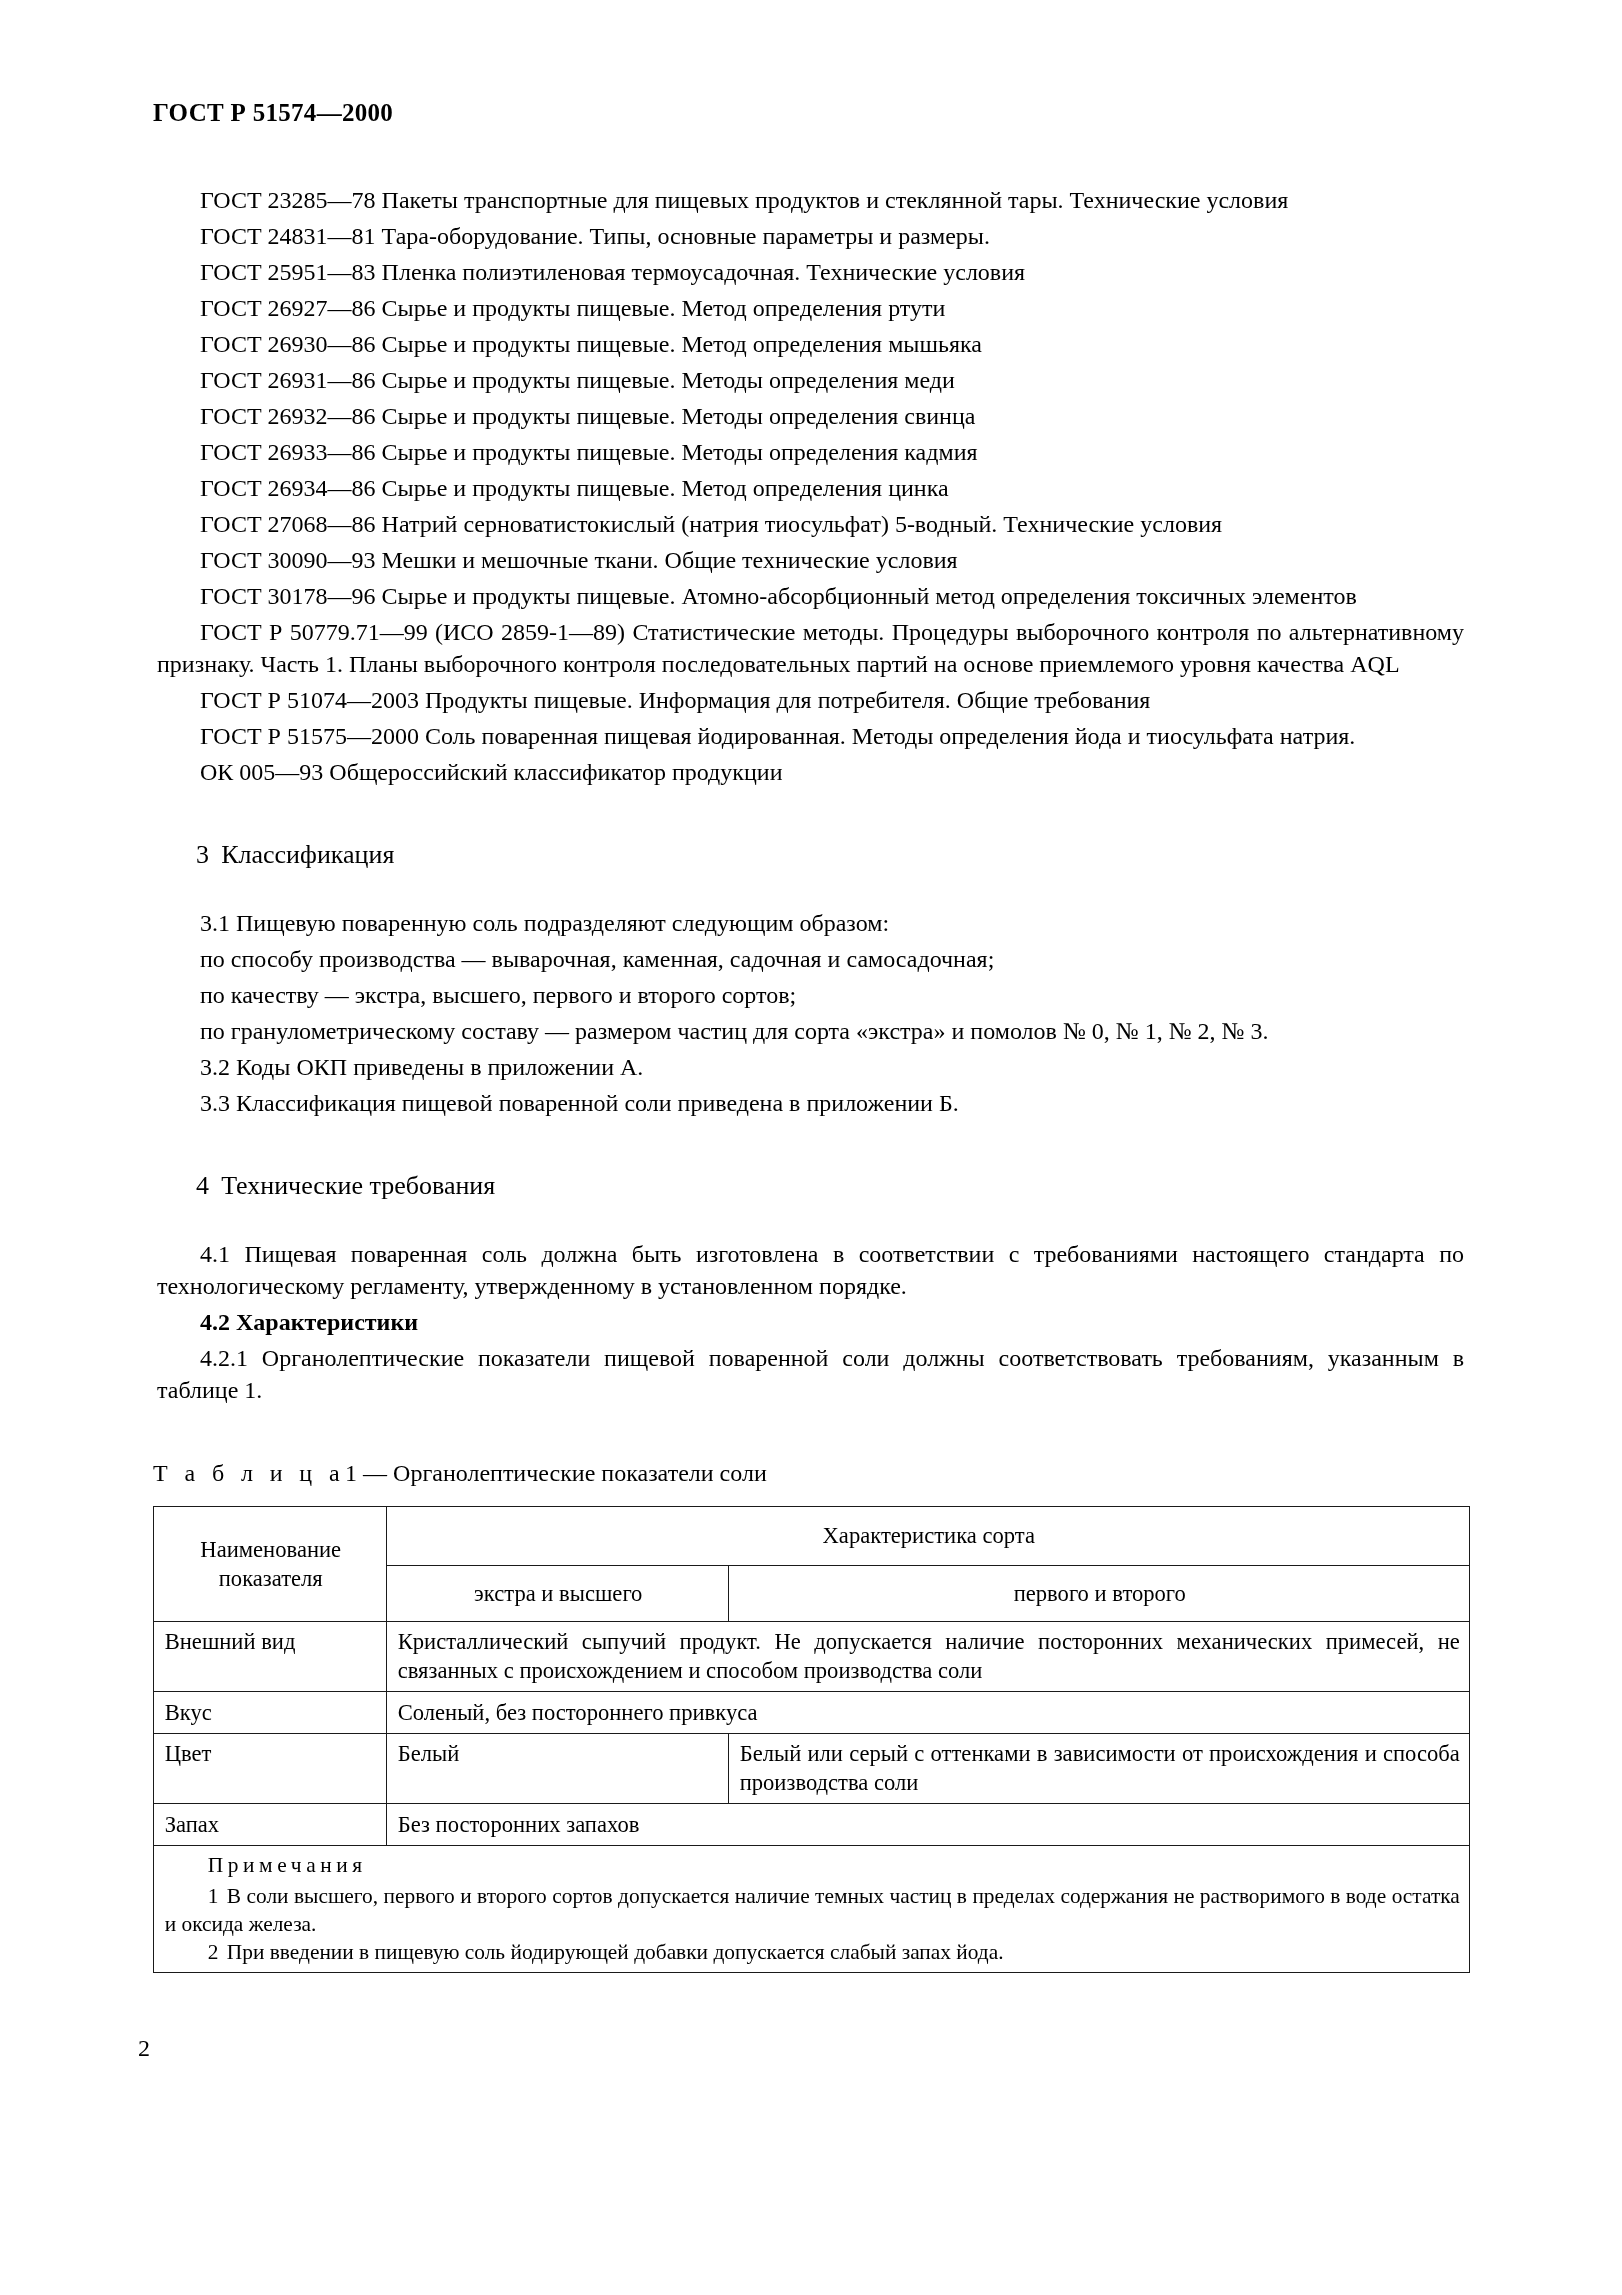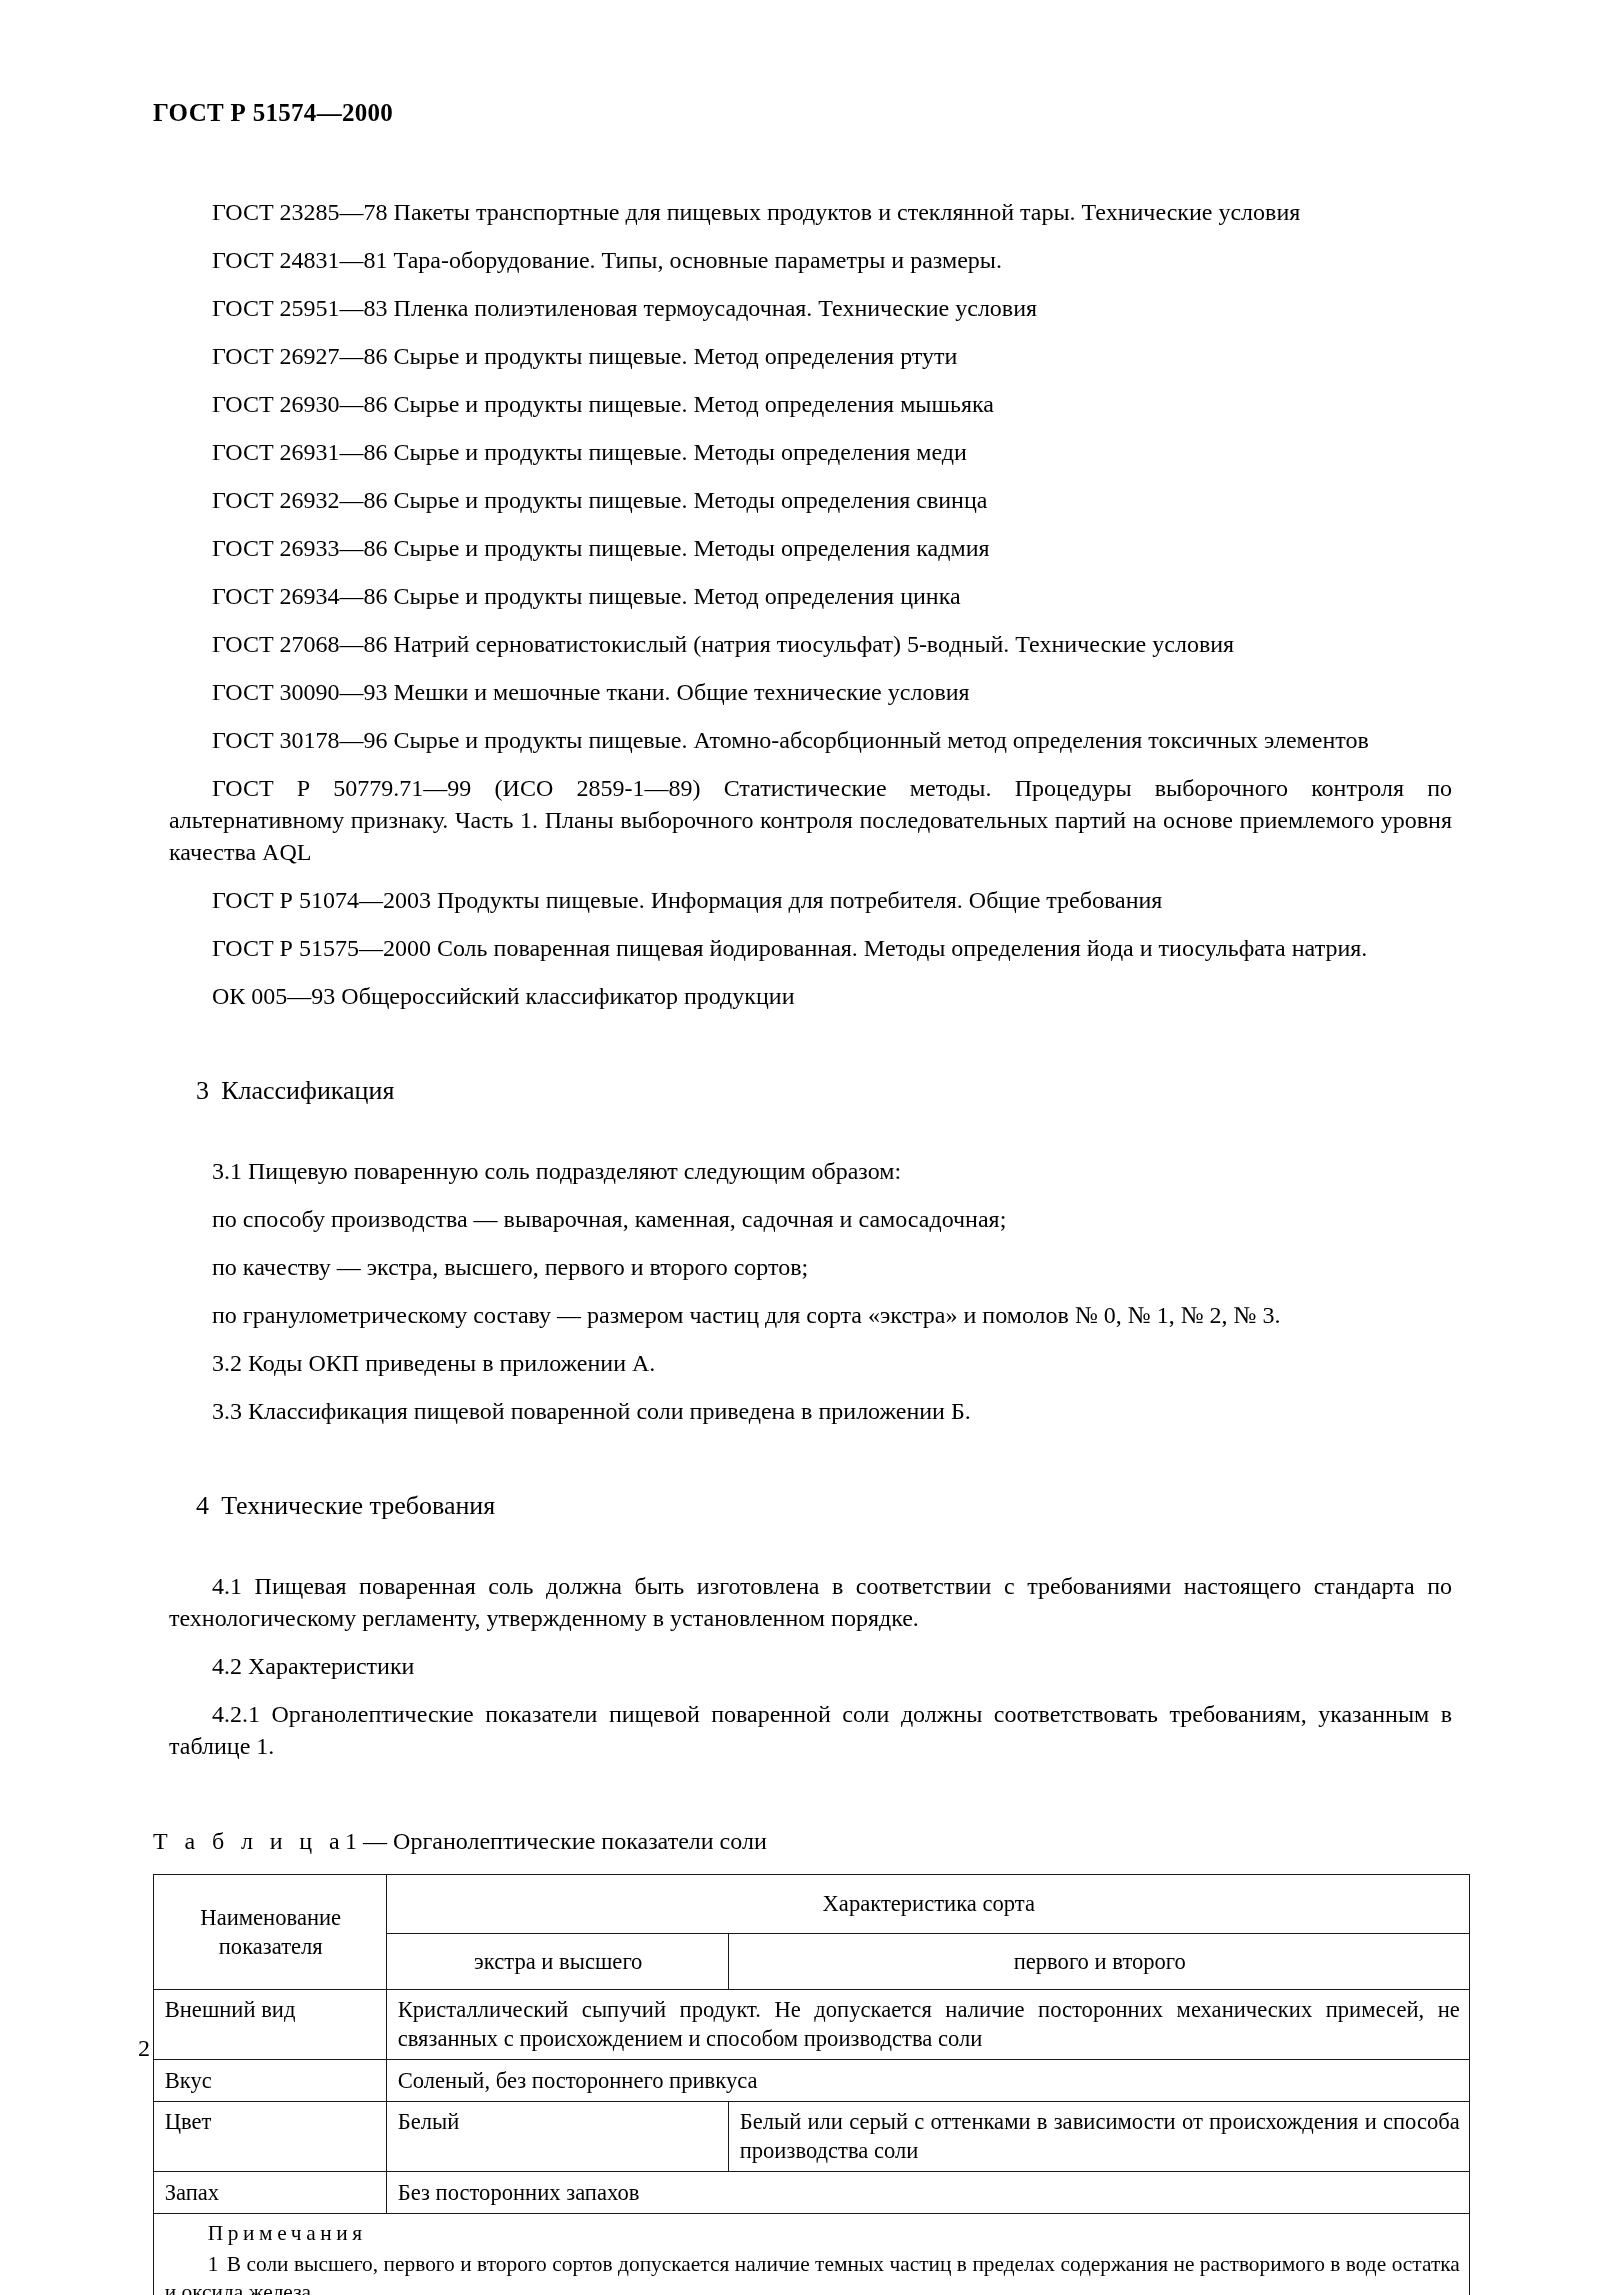--- a/index.html
+++ b/index.html
@@ -34,41 +34,41 @@
   
   .body-block {
     position: absolute;
     left: 153px;
     top: 180px;
     width: 1315px;
     font-size: 24px;
     line-height: 32px;
   }
   p.para {
-    margin: 16px;
+    margin: 4px;
     text-indent: 43px;
     text-align: justify;
     text-justify: inter-word;
   }
   p.para.nojust { text-align: left; }
 
   
   .sec-heading {
     margin: 0;
     font-size: 26px;
     font-weight: normal;
     text-indent: 43px;
   }
   .sec-heading .num { margin-right: 12.2px; }
 
   .spacer-lg { height: 47px; }
   .spacer-md { height: 32px; }
   .spacer-sm { height: 17px; }
 
-  .bold-run { font-weight: normal; }
+  .bold-run { font-weight: bold; }
 
   
   .tbl-caption {
     margin: 0;
     font-size: 24px;
     white-space: nowrap;
   }
   .tbl-caption .sp {
     letter-spacing: 5.4px;
   }

